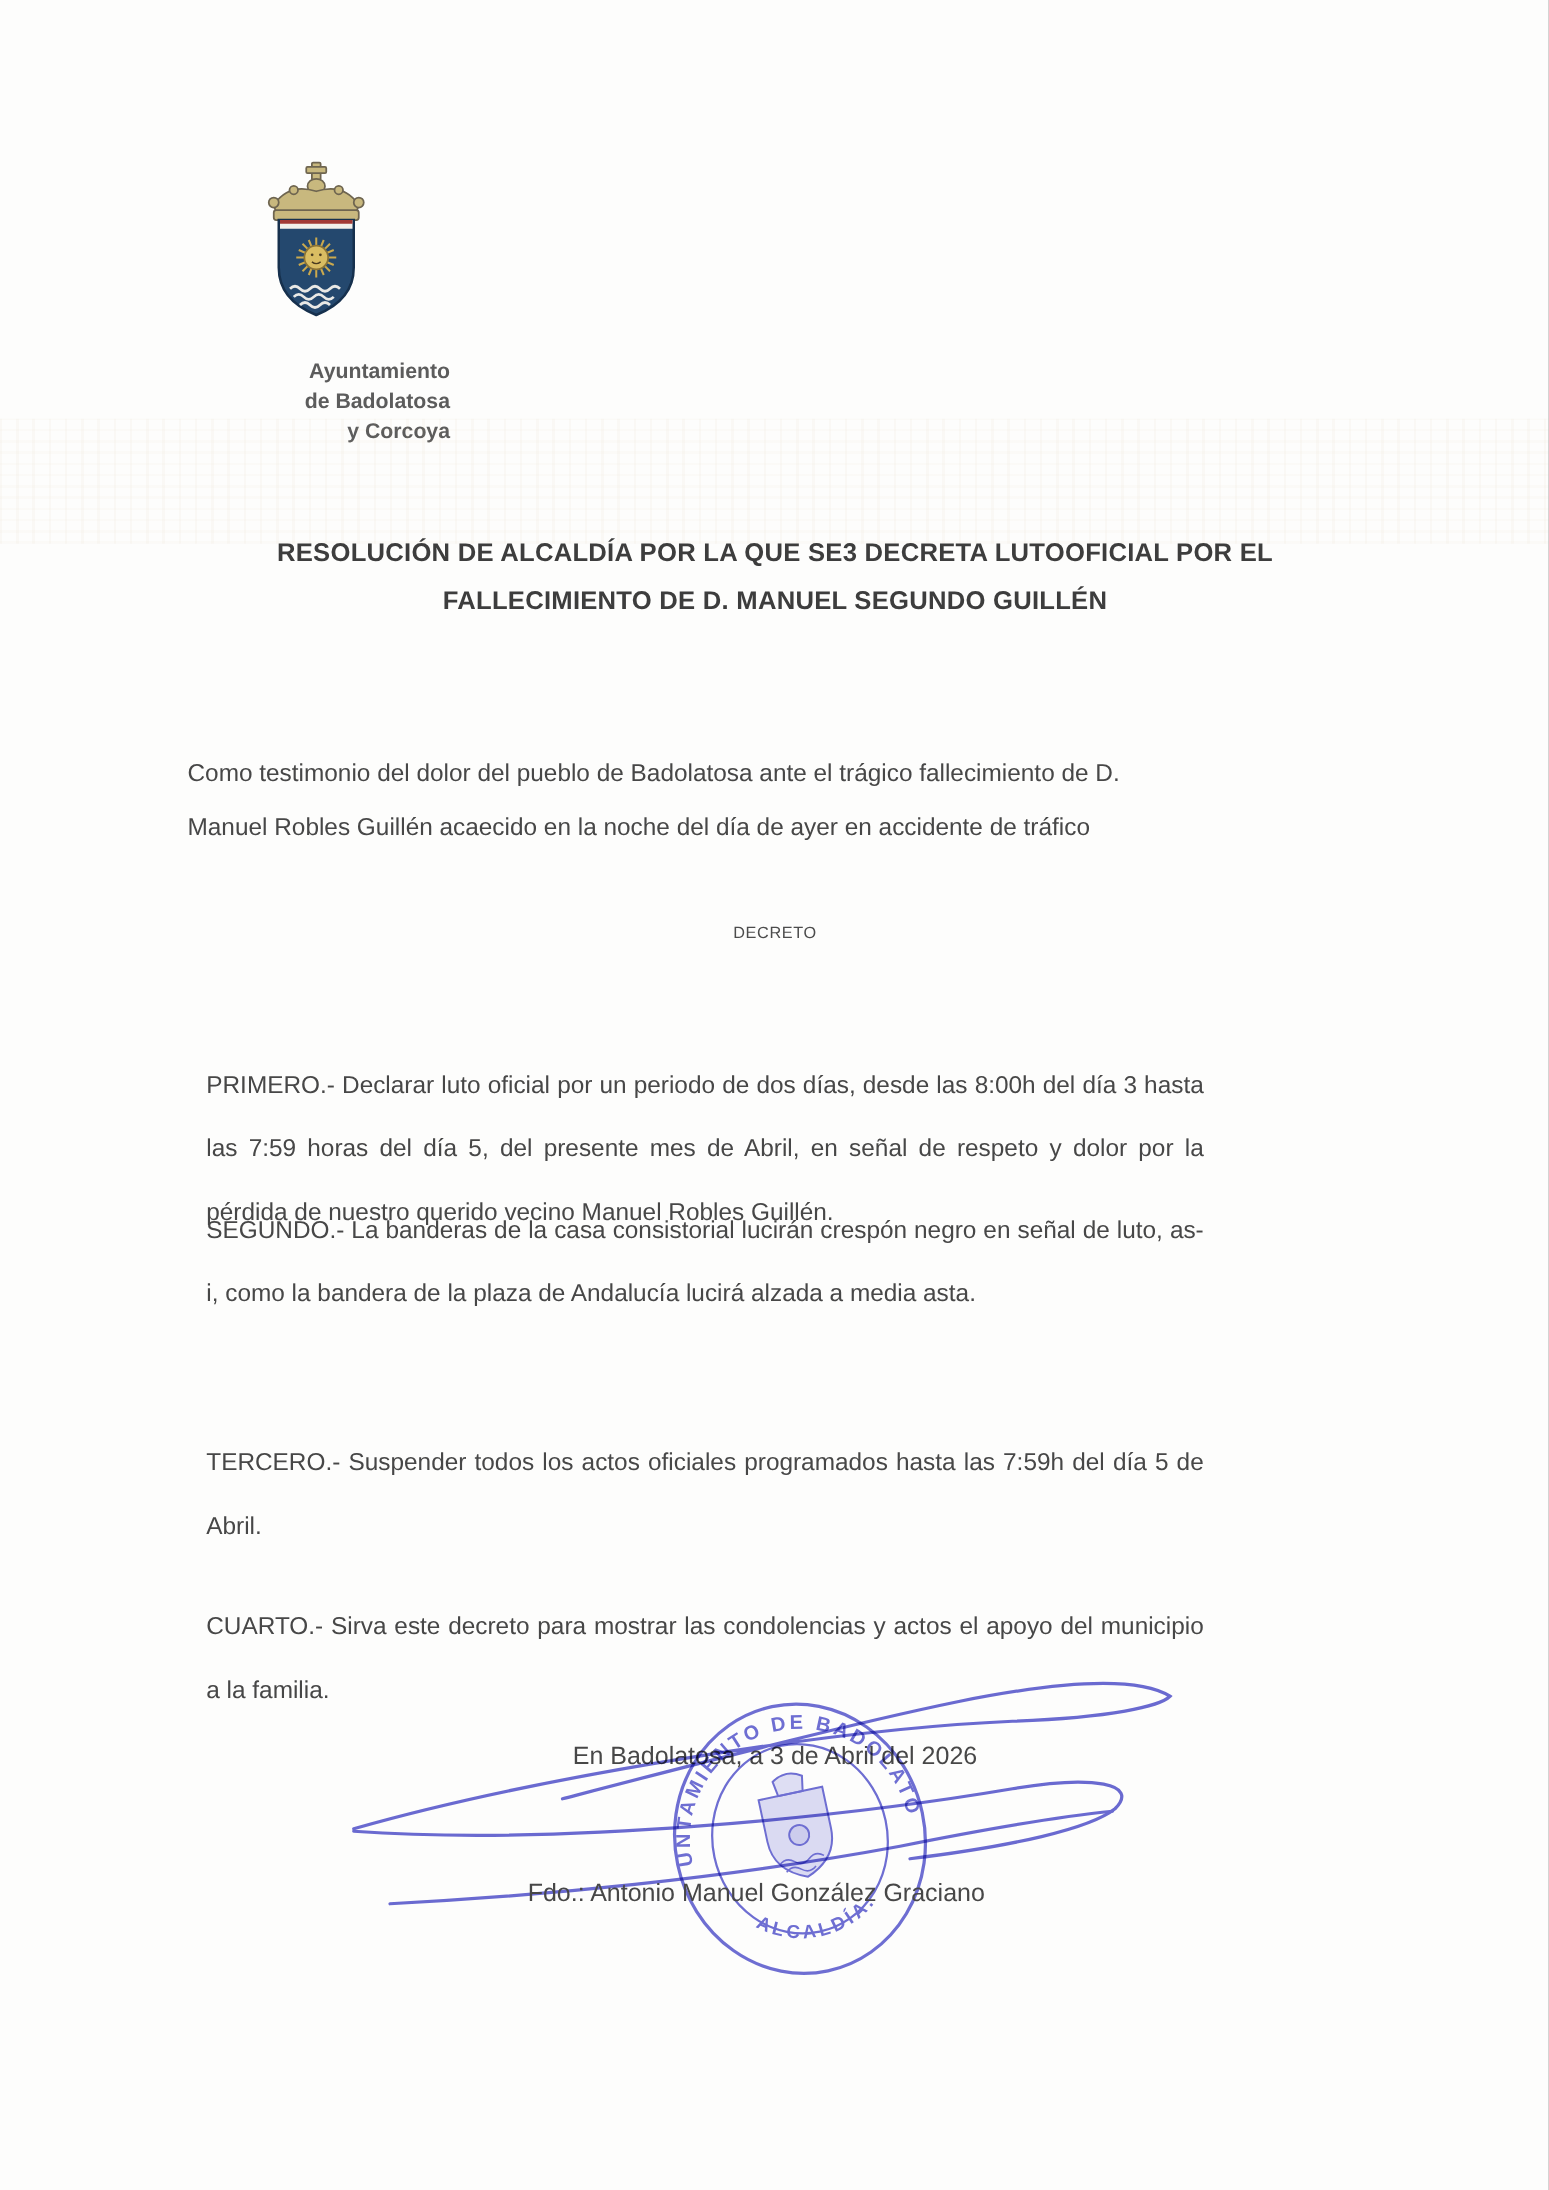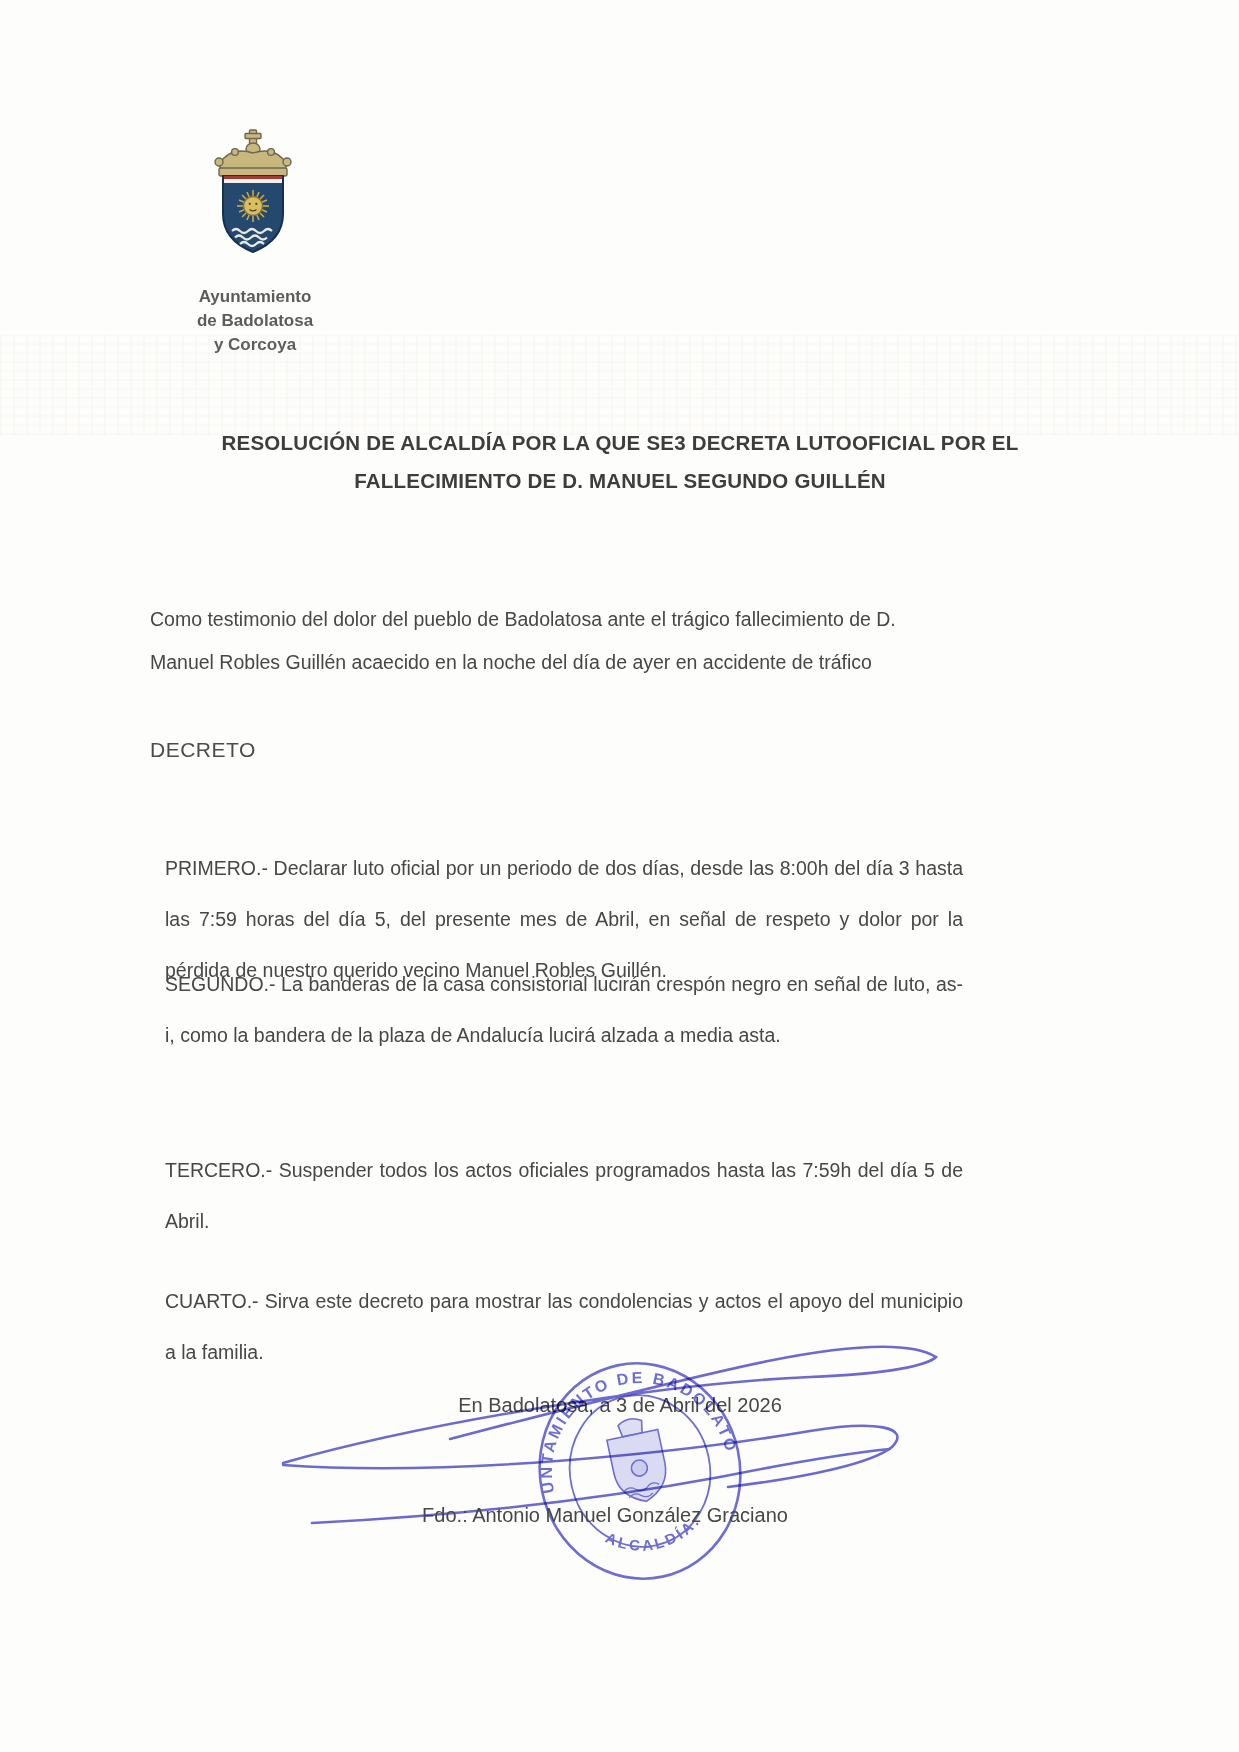--- a/index.html
+++ b/index.html
@@ -17,34 +17,34 @@
     position:absolute;left:0;top:335px;width:1239px;height:100px;
     background:
       repeating-linear-gradient(90deg, rgba(208,186,148,.14) 0 2px, transparent 2px 13px),
       repeating-linear-gradient(0deg, rgba(208,186,148,.10) 0 2px, transparent 2px 9px);
     opacity:.45;
     pointer-events:none;
   }
   .crest{position:absolute;left:205px;top:128px;width:96px;height:132px;}
   .org{
     position:absolute;left:150px;top:285px;width:210px;
-    text-align:center;font-size:17px;font-weight:700;color:#5c5c5c;line-height:24px;
+    text-align:right;font-size:17px;font-weight:700;color:#5c5c5c;line-height:24px;
   }
   .title{
     position:absolute;left:120px;top:424px;width:1000px;margin:0;
     text-align:center;font-size:20.5px;font-weight:700;color:#3d3d3d;line-height:38px;
     letter-spacing:.2px;
   }
   .intro{
     position:absolute;left:150px;top:598px;width:940px;
     font-size:19.5px;line-height:43px;color:#474747;
   }
   .decreto{
     position:absolute;left:150px;top:738px;width:940px;margin:0;
-    font-size:21px;font-weight:400;color:#4c4c4c;letter-spacing:.5px;
+    text-align:center;font-size:13px;font-weight:400;color:#4c4c4c;letter-spacing:.5px;
   }
   .article{
     position:absolute;left:165px;width:798px;margin:0;
     text-align:justify;font-size:19.5px;line-height:51px;color:#474747;
   }
   .art-1{top:843px;}
   .art-2{top:959px;}
   .art-3{top:1145px;}
   .art-4{top:1276px;}
   .dateline{

